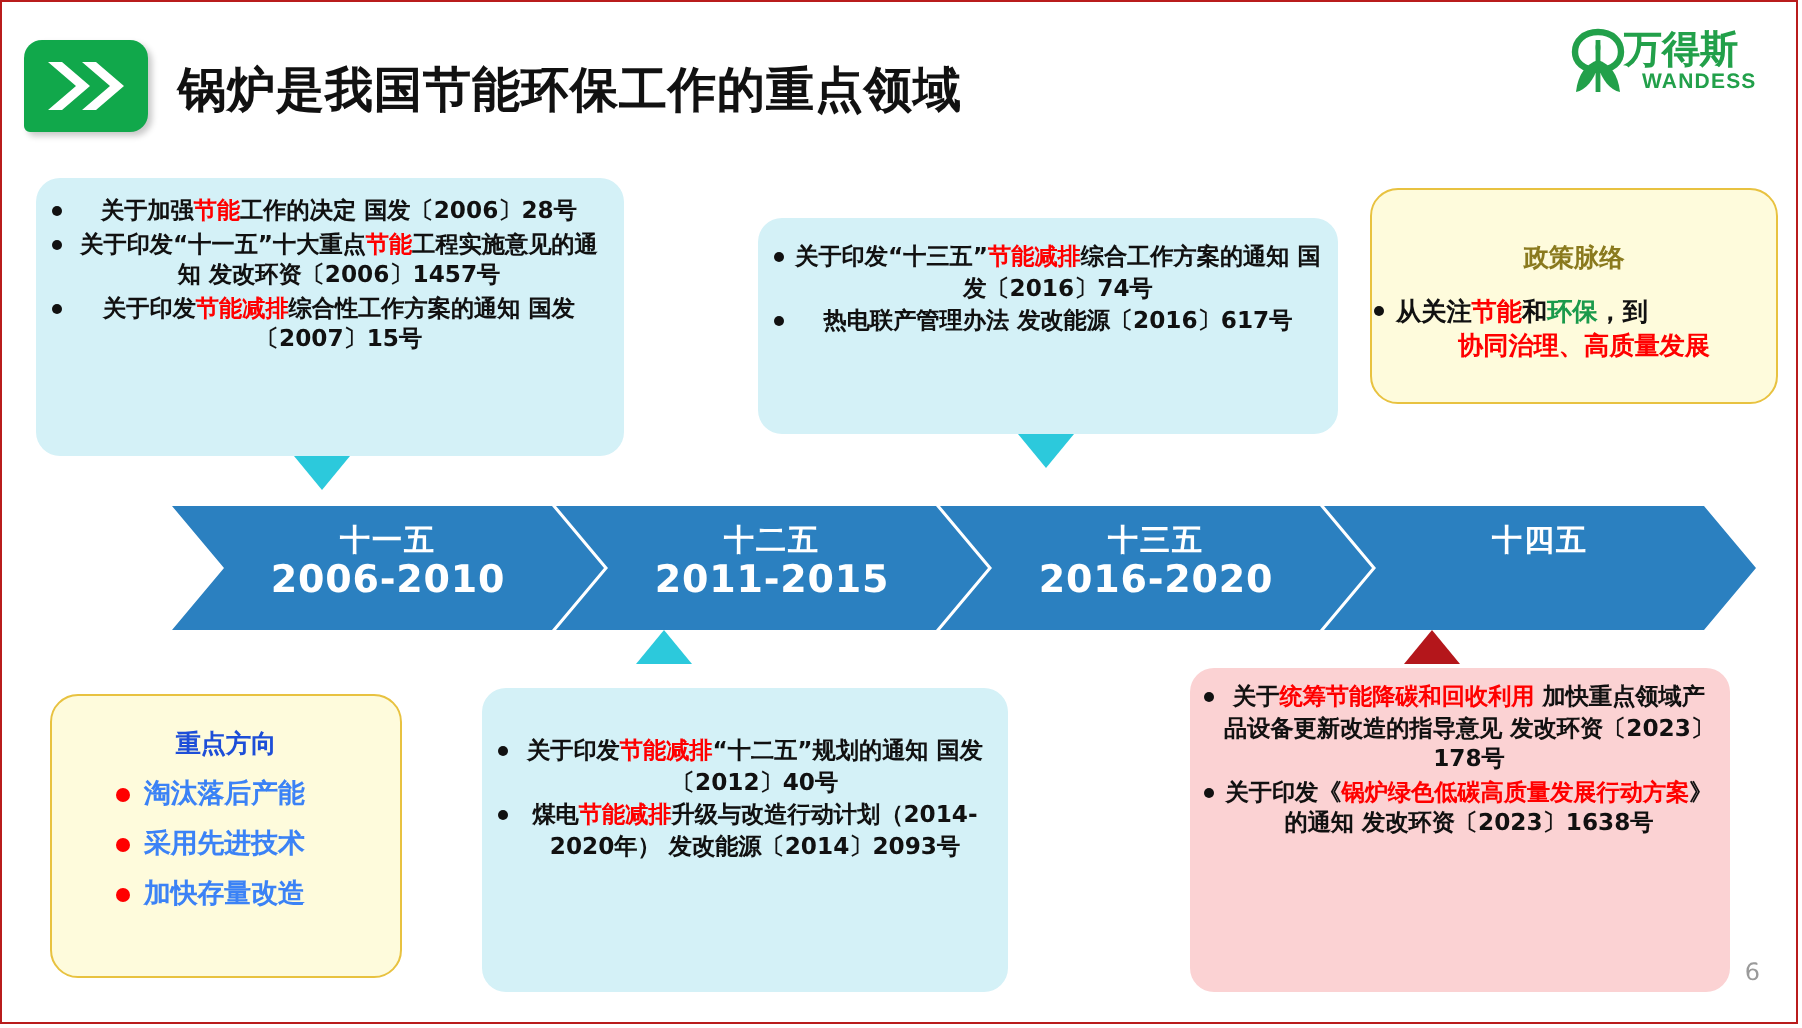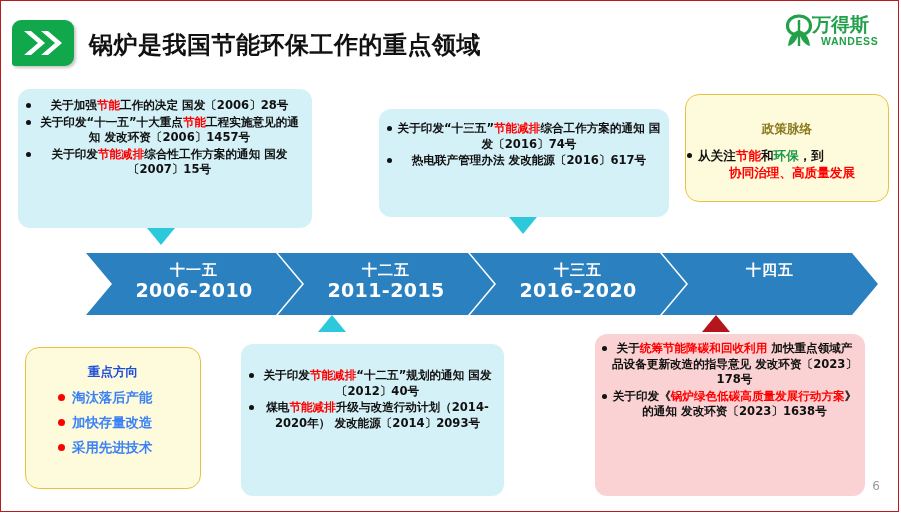--- a/index.html
+++ b/index.html
@@ -220,22 +220,22 @@
     </div>
   </div>
 
   <div class="tri-up" style="left:317px;top:314px;"></div>
   <div class="tri-up dark" style="left:701px;top:314px;"></div>
 
   <div class="card yellow" style="left:24px;top:346px;width:176px;height:142px;">
     <div class="ybox-title focus-title" style="margin-top:16px;">重点方向</div>
     <div style="padding-left:30px;">
       <div class="focus-li">淘汰落后产能</div>
+      <div class="focus-li">采用先进技术</div>
       <div class="focus-li">加快存量改造</div>
-      <div class="focus-li">采用先进技术</div>
     </div>
   </div>
 
   <div class="card cyan" style="left:240px;top:343px;width:263px;height:152px;">
     <div class="txt" style="padding:24px 8px 0 7px;">
       <div class="li"><span class="blk8"><span>关于印发</span><span class="red">节能减排</span><span>“十二五”规划的通知  国发〔2012〕40号</span></span></div>
       <div class="li"><span class="blk9"><span>煤电</span><span class="red">节能减排</span><span>升级与改造行动计划（2014-2020年） 发改能源〔2014〕2093号</span></span></div>
     </div>
   </div>
 

